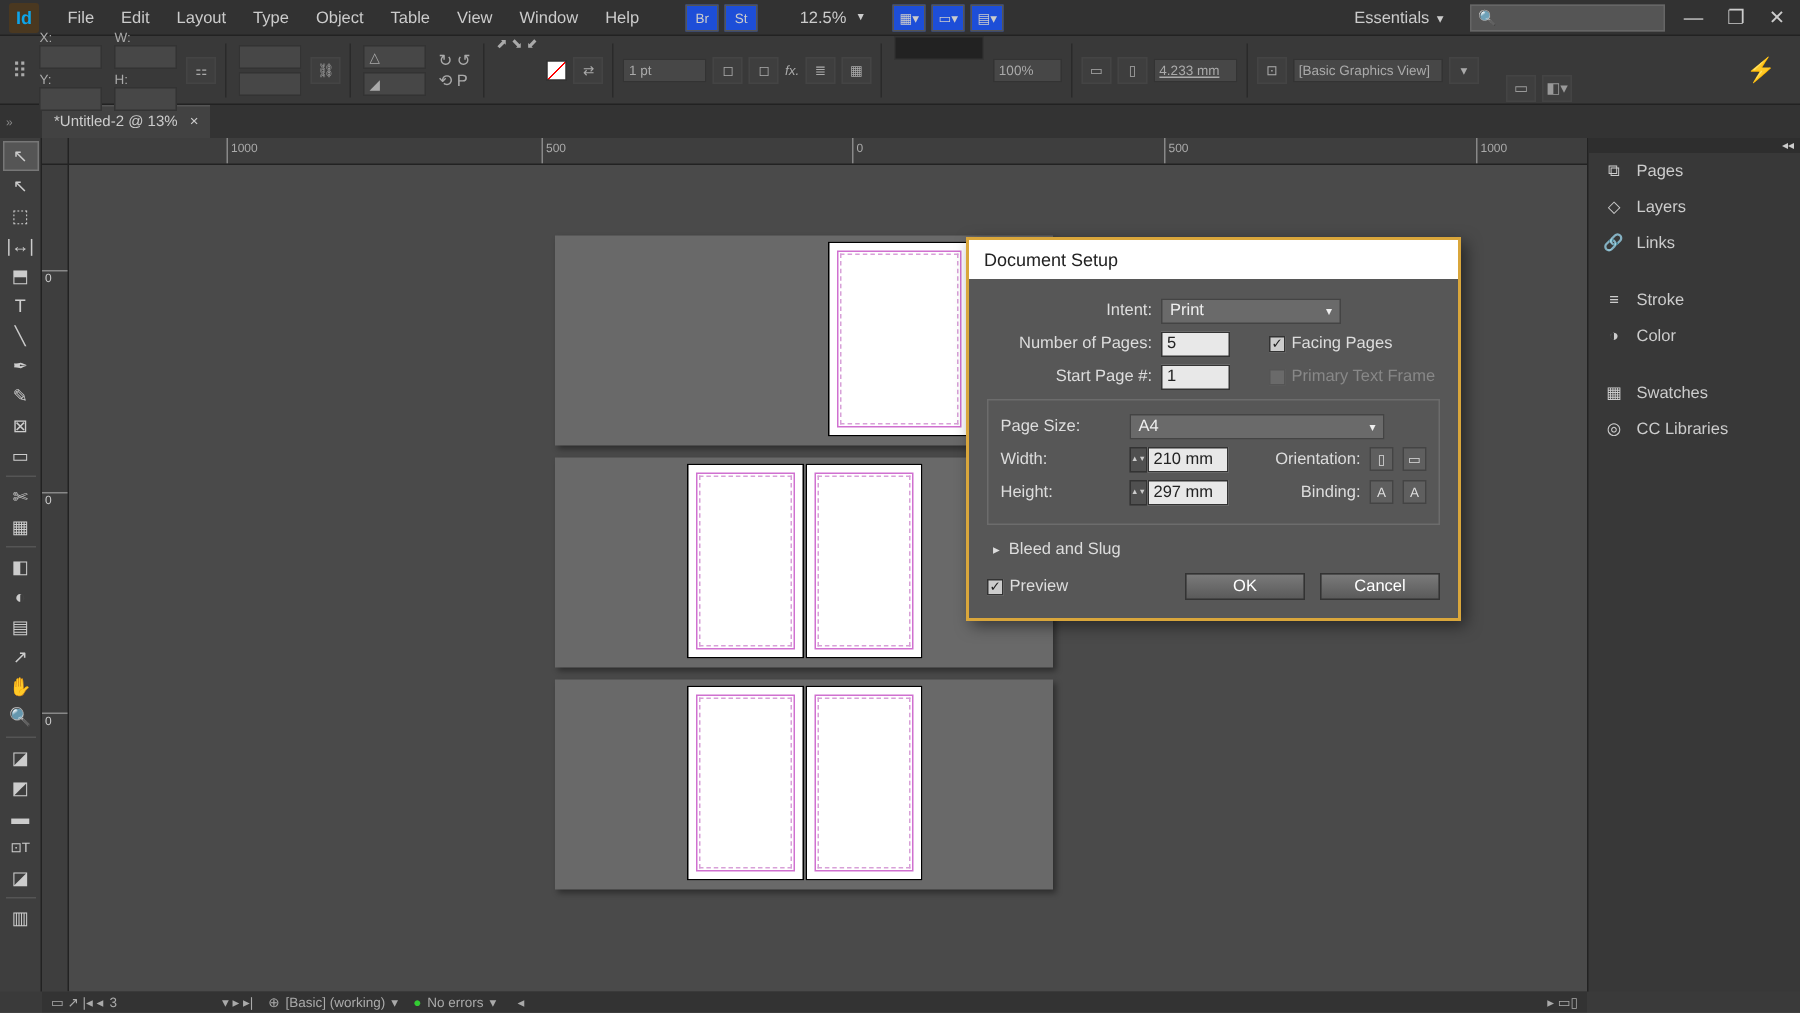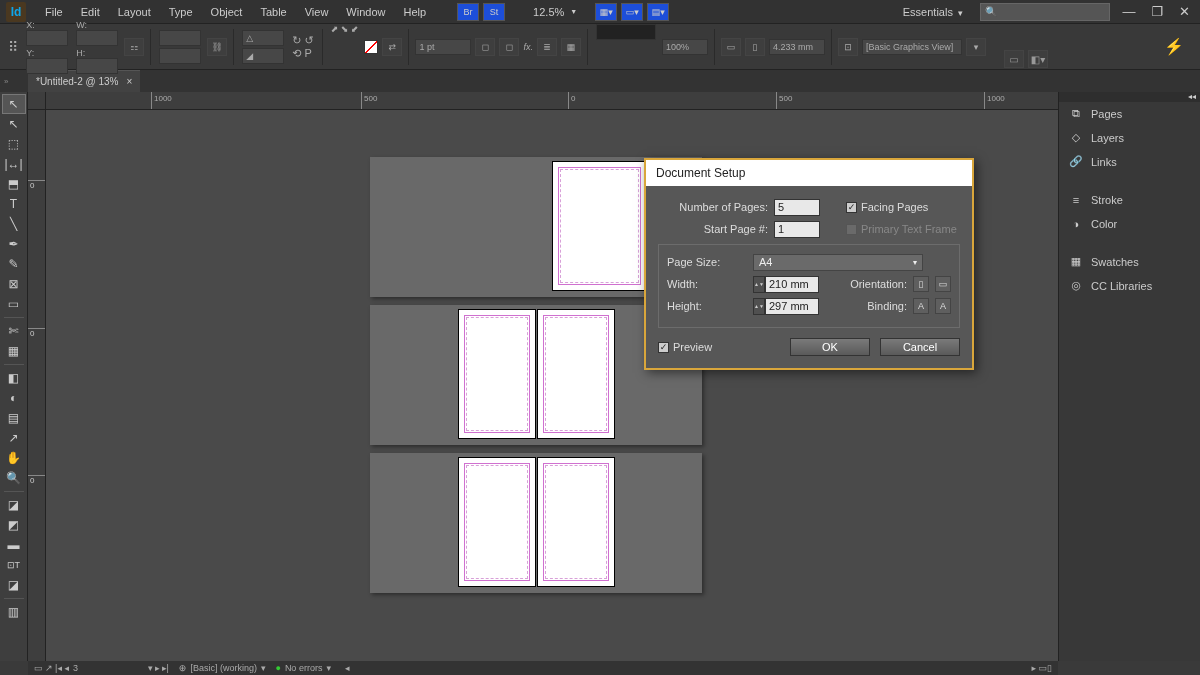--- a/index.html
+++ b/index.html
@@ -154,21 +154,21 @@
   <div class="ctrl-icon">≣</div>
   <div class="ctrl-icon">▦</div>
   <div class="divider"></div>
   <div class="ctrl-grp" style="flex-direction:row;gap:2px;">
       <span class="ctrl-input" style="width:60px;background:#222;"></span>
     </div>
   <div class="ctrl-input" style="width:46px;">100%</div>
   <div class="divider"></div>
   <div class="ctrl-icon">▭</div>
   <div class="ctrl-icon">▯</div>
-  <div class="ctrl-input" style="width:56px;">4.233 mm</div>
+  <div class="ctrl-input" style="width:56px;text-decoration:underline;">4.233 mm</div>
   <div class="divider"></div>
   <div class="ctrl-icon">⊡</div>
   <div class="ctrl-input wide">[Basic Graphics View]</div>
   <div class="ctrl-icon">▾</div>
   <div class="lightning">⚡</div>
 </div>
 <div style="position:absolute; top:46px; right:148px; display:flex; gap:4px; padding:4px; font-size:10px; color:#999;">
   <span class="ctrl-icon">▭</span>
   <span class="ctrl-icon">◧▾</span>
 </div>
@@ -299,20 +299,26 @@
   <span class="sb-item"><span style="color:#3c3;">●</span> <span>No errors</span> ▾</span>
   <span class="sb-item" style="margin-left:4px;">◂</span>
   <span style="flex:1"></span>
   <span class="sb-item">▸ ▭▯</span>
 </div>
 
 <div class="dialog">
   <div class="titlebar">Document Setup</div>
   <div class="body">
     <div class="dlg-row">
+      <div class="lbl">Intent:</div>
+      <div class="dlg-dd">
+          <span>Print</span>
+        </div>
+    </div>
+    <div class="dlg-row">
       <div class="lbl">Number of Pages:</div>
       <input class="dlg-input" style="width: 46px;" value="5">
       <div style="width:14px;"></div>
       <div class="chk">
           <div class="box">✓</div>
           <span>Facing Pages</span>
         </div>
     </div>
     <div class="dlg-row">
       <div class="lbl">Start Page #:</div>
@@ -348,20 +354,23 @@
             <div class="arrows">▲▼</div>
             <input class="dlg-input" style="width: 54px;" value="297 mm">
           </div>
         <div style="flex:1"></div>
         <div>Binding:</div>
         <div class="toggle-btn">A</div>
         <div class="toggle-btn">A</div>
       </div>
     </div>
 
+    <div class="section-head">
+        <span>Bleed and Slug</span>
+      </div>
 
     <div class="dlg-footer">
       <div class="chk">
           <div class="box">✓</div>
           <span>Preview</span>
         </div>
       <div style="flex:1"></div>
       <div class="dlg-btn">OK</div>
       <div class="dlg-btn">Cancel</div>
     </div>

